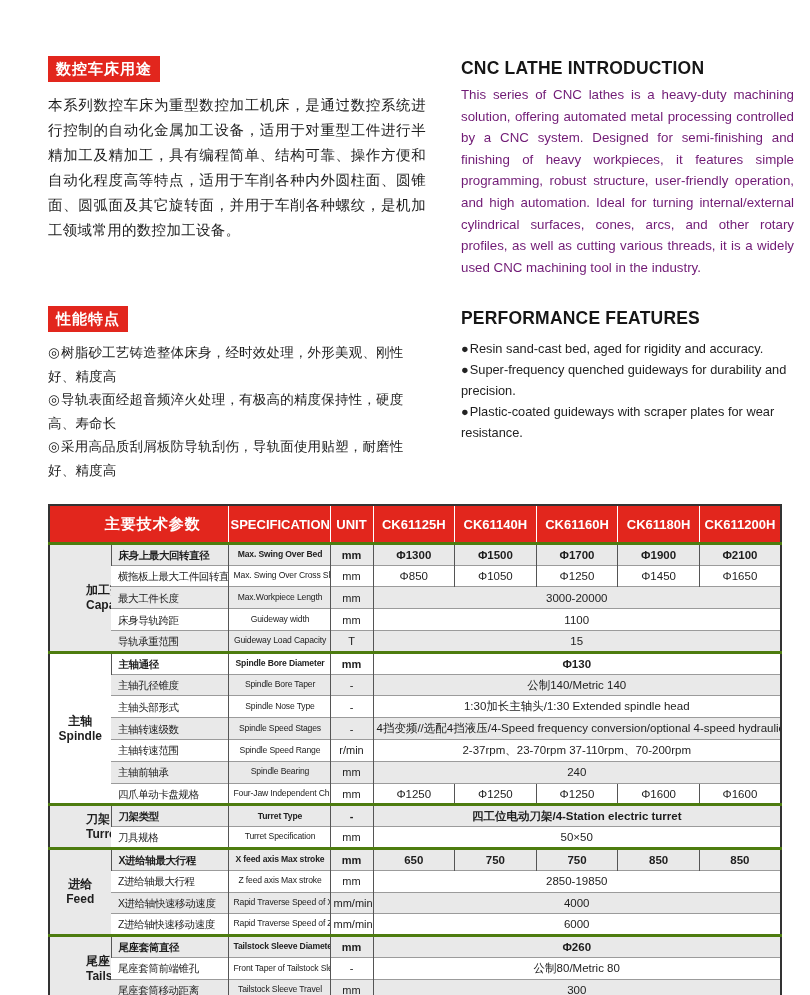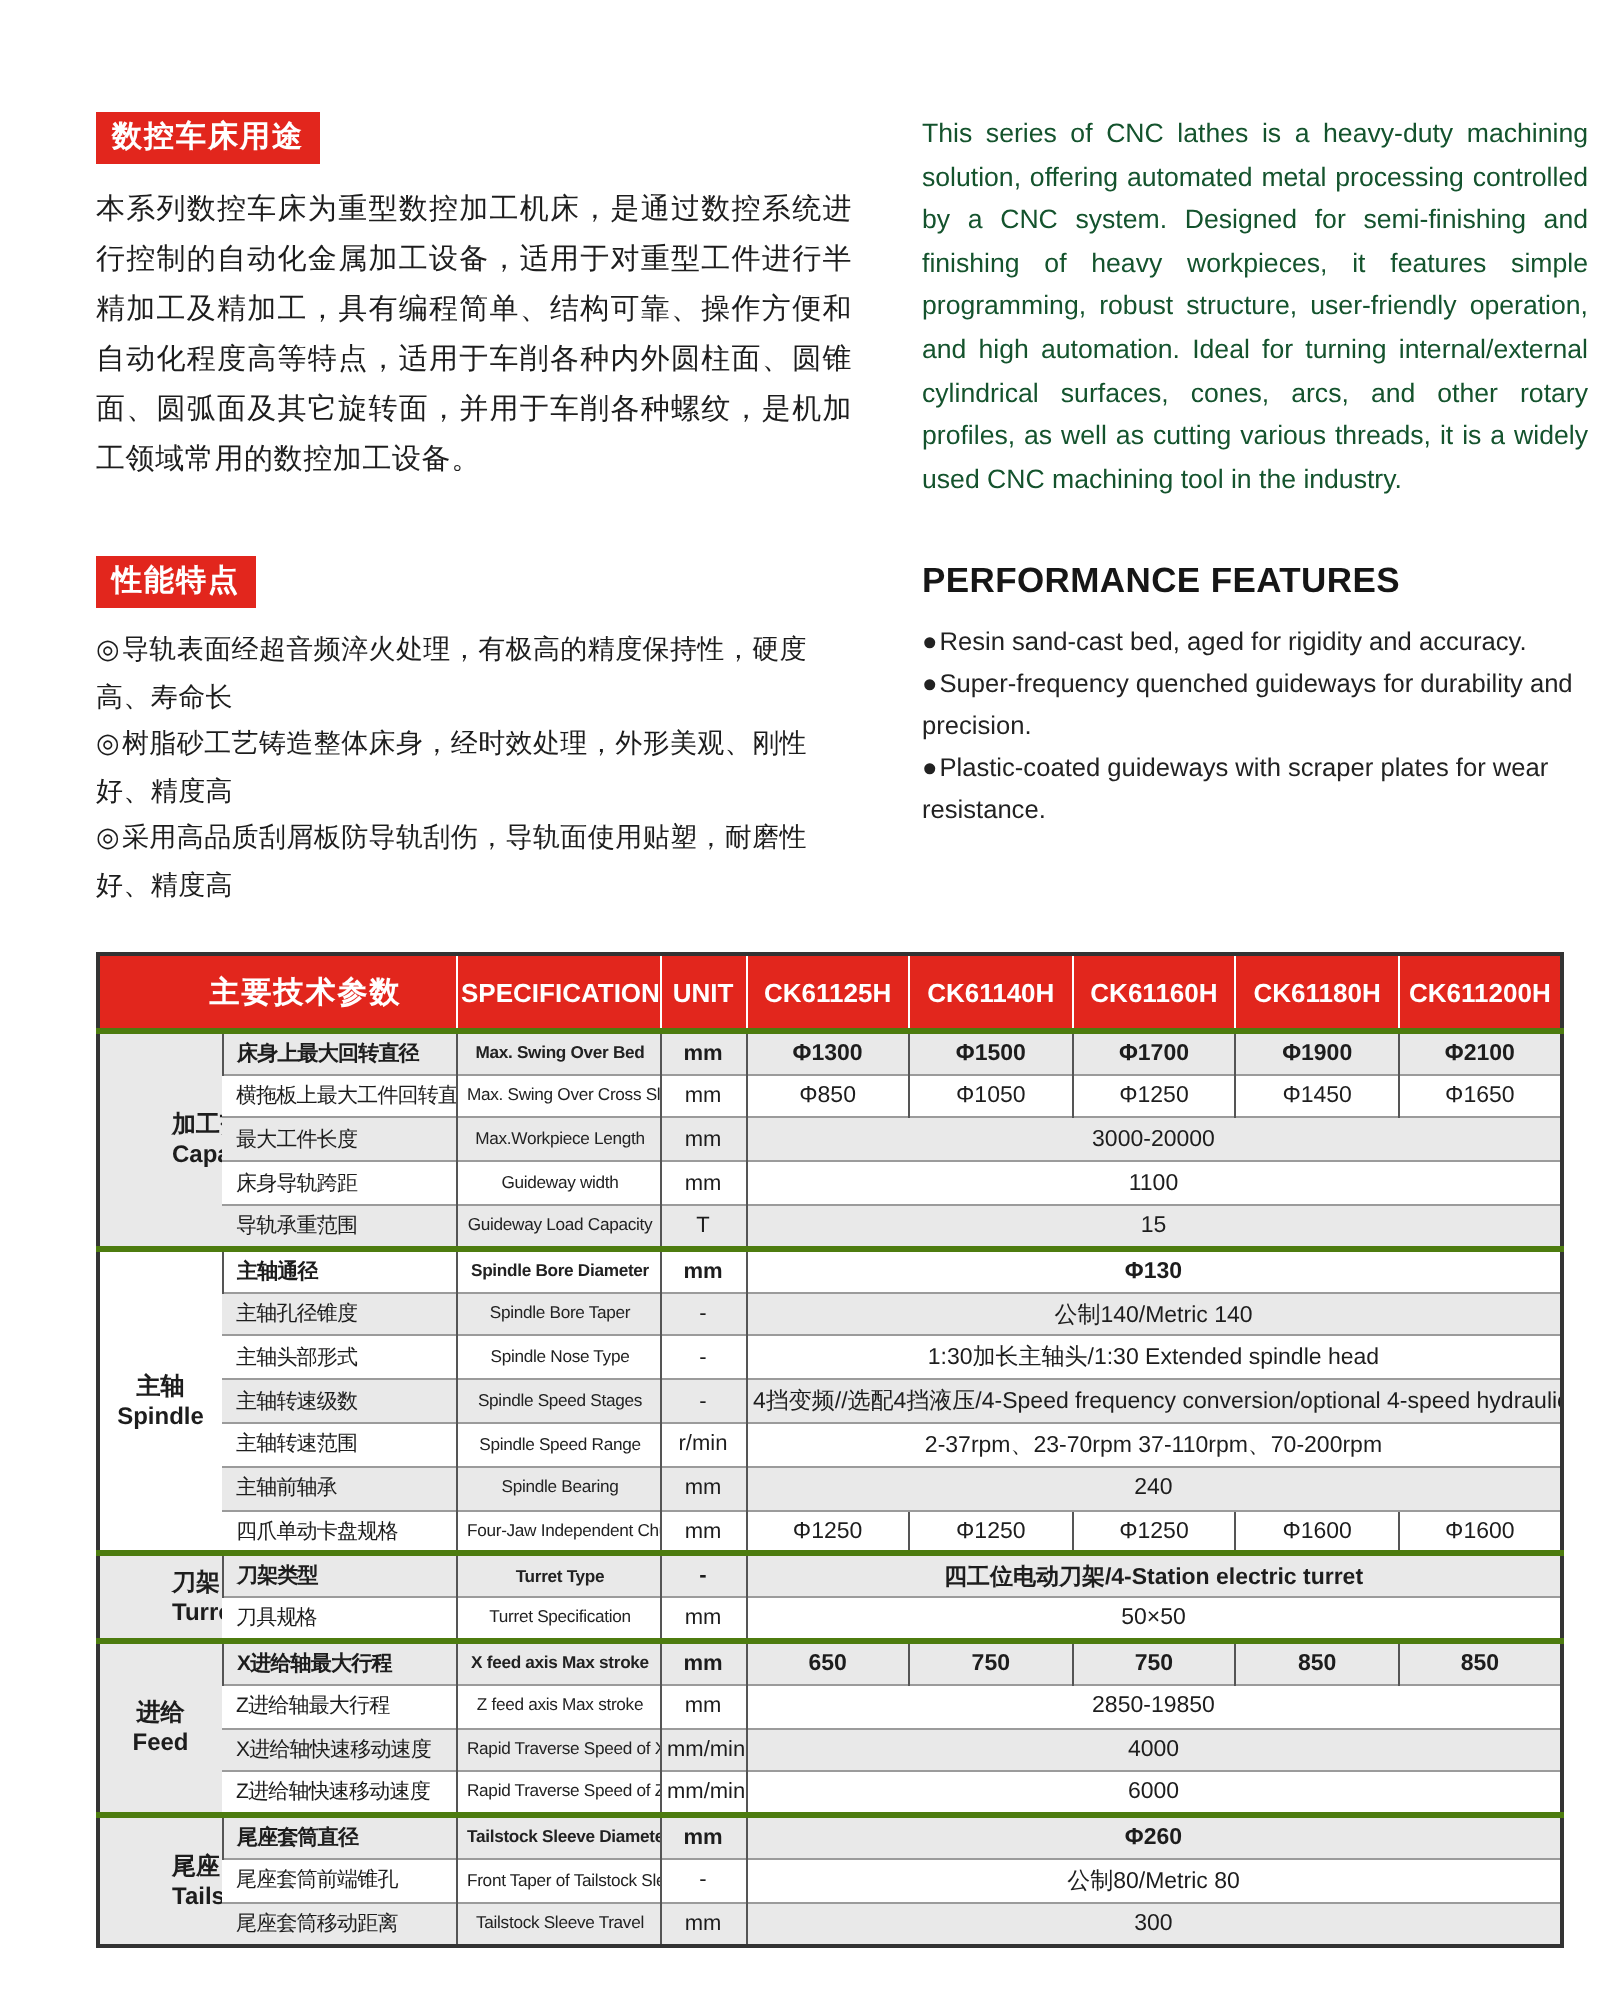--- a/index.html
+++ b/index.html
@@ -12,21 +12,21 @@
   .content{padding:56px 16px 0 48px;}
   .row{display:flex;gap:35px;align-items:flex-start;}
   .col-l{width:378px;flex:none;}
   .col-r{flex:1;min-width:0;}
   .badge{
     display:inline-block;background:var(--red);color:#fff;font-weight:bold;
     font-size:15px;line-height:1;padding:5px 8px 6px;letter-spacing:1px;
   }
   .cn-body{font-size:14.5px;line-height:25px;text-align:justify;margin:11px 0 0;letter-spacing:.3px;}
   .en-title{font-size:17.5px;font-weight:bold;margin:2px 0 5px;letter-spacing:.2px;color:#161616;}
-  .en-body{font-size:13.3px;line-height:21.6px;text-align:justify;margin:0;color:#14532d;}
+  .en-body{font-size:13.3px;line-height:21.6px;text-align:justify;margin:0;color:#701a75;}
   .feat-row{margin-top:28px;}
   ul.feats{list-style:none;margin:9px 0 0;padding:0;}
   .feats-cn li{font-size:13.5px;line-height:23.5px;letter-spacing:.2px;}
   .feats-en li{font-size:12.8px;line-height:21px;color:#222;}
   .feats li .mk{margin-right:1px;}
 
   table.spec{
     border-collapse:collapse;table-layout:fixed;width:732px;margin-top:22px;
     border:2px solid #333;
   }
@@ -59,30 +59,31 @@
 
 <div class="page">
   <div class="content">
 
     <div class="row">
       <div class="col-l">
         <span class="badge">数控车床用途</span>
         <p class="cn-body">本系列数控车床为重型数控加工机床，是通过数控系统进行控制的自动化金属加工设备，适用于对重型工件进行半精加工及精加工，具有编程简单、结构可靠、操作方便和自动化程度高等特点，适用于车削各种内外圆柱面、圆锥面、圆弧面及其它旋转面，并用于车削各种螺纹，是机加工领域常用的数控加工设备。</p>
       </div>
       <div class="col-r">
+        <div class="en-title">CNC LATHE INTRODUCTION</div>
         <p class="en-body">This series of CNC lathes is a heavy-duty machining solution, offering automated metal processing controlled by a CNC system. Designed for semi-finishing and finishing of heavy workpieces, it features simple programming, robust structure, user-friendly operation, and high automation. Ideal for turning internal/external cylindrical surfaces, cones, arcs, and other rotary profiles, as well as cutting various threads, it is a widely used CNC machining tool in the industry.</p>
       </div>
     </div>
 
     <div class="row feat-row">
       <div class="col-l">
         <span class="badge">性能特点</span>
         <ul class="feats feats-cn" id="feat-cn">
+            <li><span class="mk">◎</span><span>树脂砂工艺铸造整体床身，经时效处理，外形美观、刚性好、精度高</span></li>
             <li><span class="mk">◎</span><span>导轨表面经超音频淬火处理，有极高的精度保持性，硬度高、寿命长</span></li>
-            <li><span class="mk">◎</span><span>树脂砂工艺铸造整体床身，经时效处理，外形美观、刚性好、精度高</span></li>
             <li><span class="mk">◎</span><span>采用高品质刮屑板防导轨刮伤，导轨面使用贴塑，耐磨性好、精度高</span></li>
           </ul>
       </div>
       <div class="col-r">
         <div class="en-title">PERFORMANCE FEATURES</div>
         <ul class="feats feats-en" id="feat-en">
             <li><span class="mk">●</span><span>Resin sand-cast bed, aged for rigidity and accuracy.</span></li>
             <li><span class="mk">●</span><span>Super-frequency quenched guideways for durability and precision.</span></li>
             <li><span class="mk">●</span><span>Plastic-coated guideways with scraper plates for wear resistance.</span></li>
           </ul>

